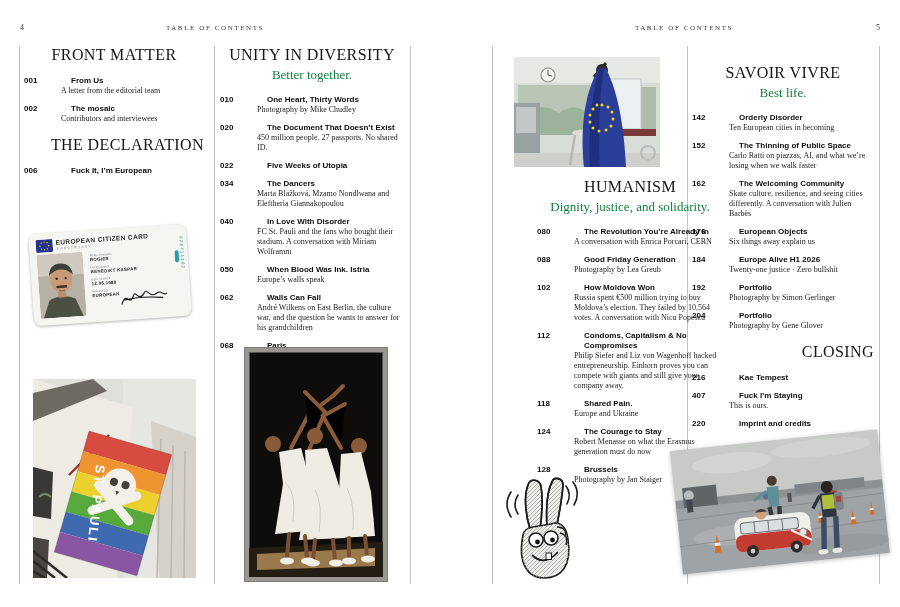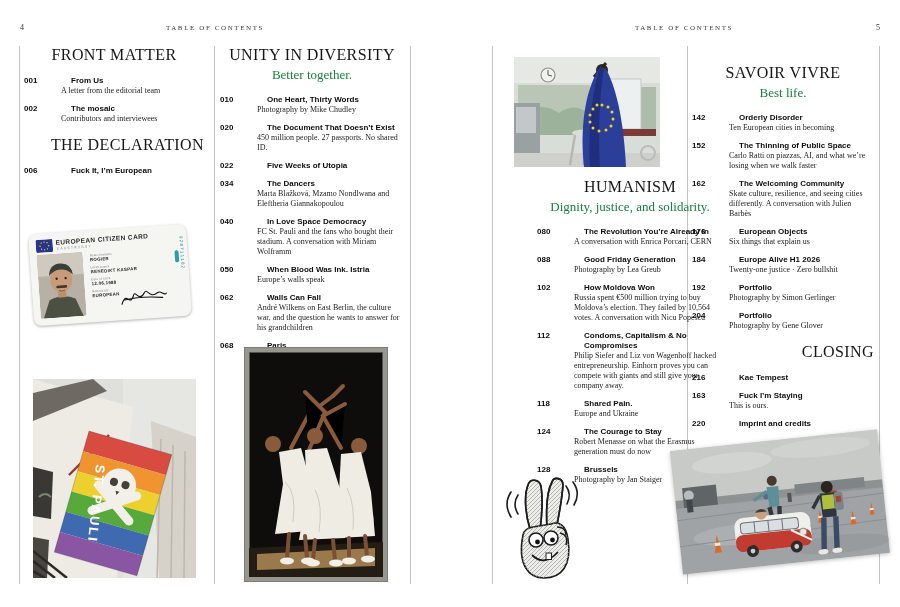--- a/index.html
+++ b/index.html
@@ -125,21 +125,21 @@
     <div class="entry">
       <span class="num">034</span>
       <span class="ebody">
         <span class="etitle">The Dancers</span>
         <span class="edesc">Marta Blažková, Mzamo Nondlwana and Eleftheria Giannakopoulou</span>
       </span>
     </div>
     <div class="entry">
       <span class="num">040</span>
       <span class="ebody">
-        <span class="etitle">In Love Space Democracy</span>
+        <span class="etitle">In Love With Disorder</span>
         <span class="edesc">FC St. Pauli and the fans who bought their stadium. A conversation with Miriam Wolframm</span>
       </span>
     </div>
     <div class="entry">
       <span class="num">050</span>
       <span class="ebody">
         <span class="etitle">When Blood Was Ink. Istria</span>
         <span class="edesc">Europe’s walls speak</span>
       </span>
     </div>
@@ -234,21 +234,21 @@
       <span class="num">162</span>
       <span class="ebody">
         <span class="etitle">The Welcoming Community</span>
         <span class="edesc">Skate culture, resilience, and seeing cities differently. A conversation with Julien Barbès</span>
       </span>
     </div>
     <div class="entry">
       <span class="num">176</span>
       <span class="ebody">
         <span class="etitle">European Objects</span>
-        <span class="edesc">Six things that explain us</span>
+        <span class="edesc">Six things away explain us</span>
       </span>
     </div>
     <div class="entry">
       <span class="num">184</span>
       <span class="ebody">
         <span class="etitle">Europe Alive H1 2026</span>
         <span class="edesc">Twenty-one justice · Zero bullshit</span>
       </span>
     </div>
     <div class="entry">
@@ -266,21 +266,21 @@
       </span>
     </div>
     <div class="sec mid">CLOSING</div>
     <div class="entry">
       <span class="num">216</span>
       <span class="ebody">
         <span class="etitle">Kae Tempest</span>
       </span>
     </div>
     <div class="entry">
-      <span class="num">163</span>
+      <span class="num">407</span>
       <span class="ebody">
         <span class="etitle">Fuck I’m Staying</span>
         <span class="edesc">This is ours.</span>
       </span>
     </div>
     <div class="entry">
       <span class="num">220</span>
       <span class="ebody">
         <span class="etitle">Imprint and credits</span>
       </span>

